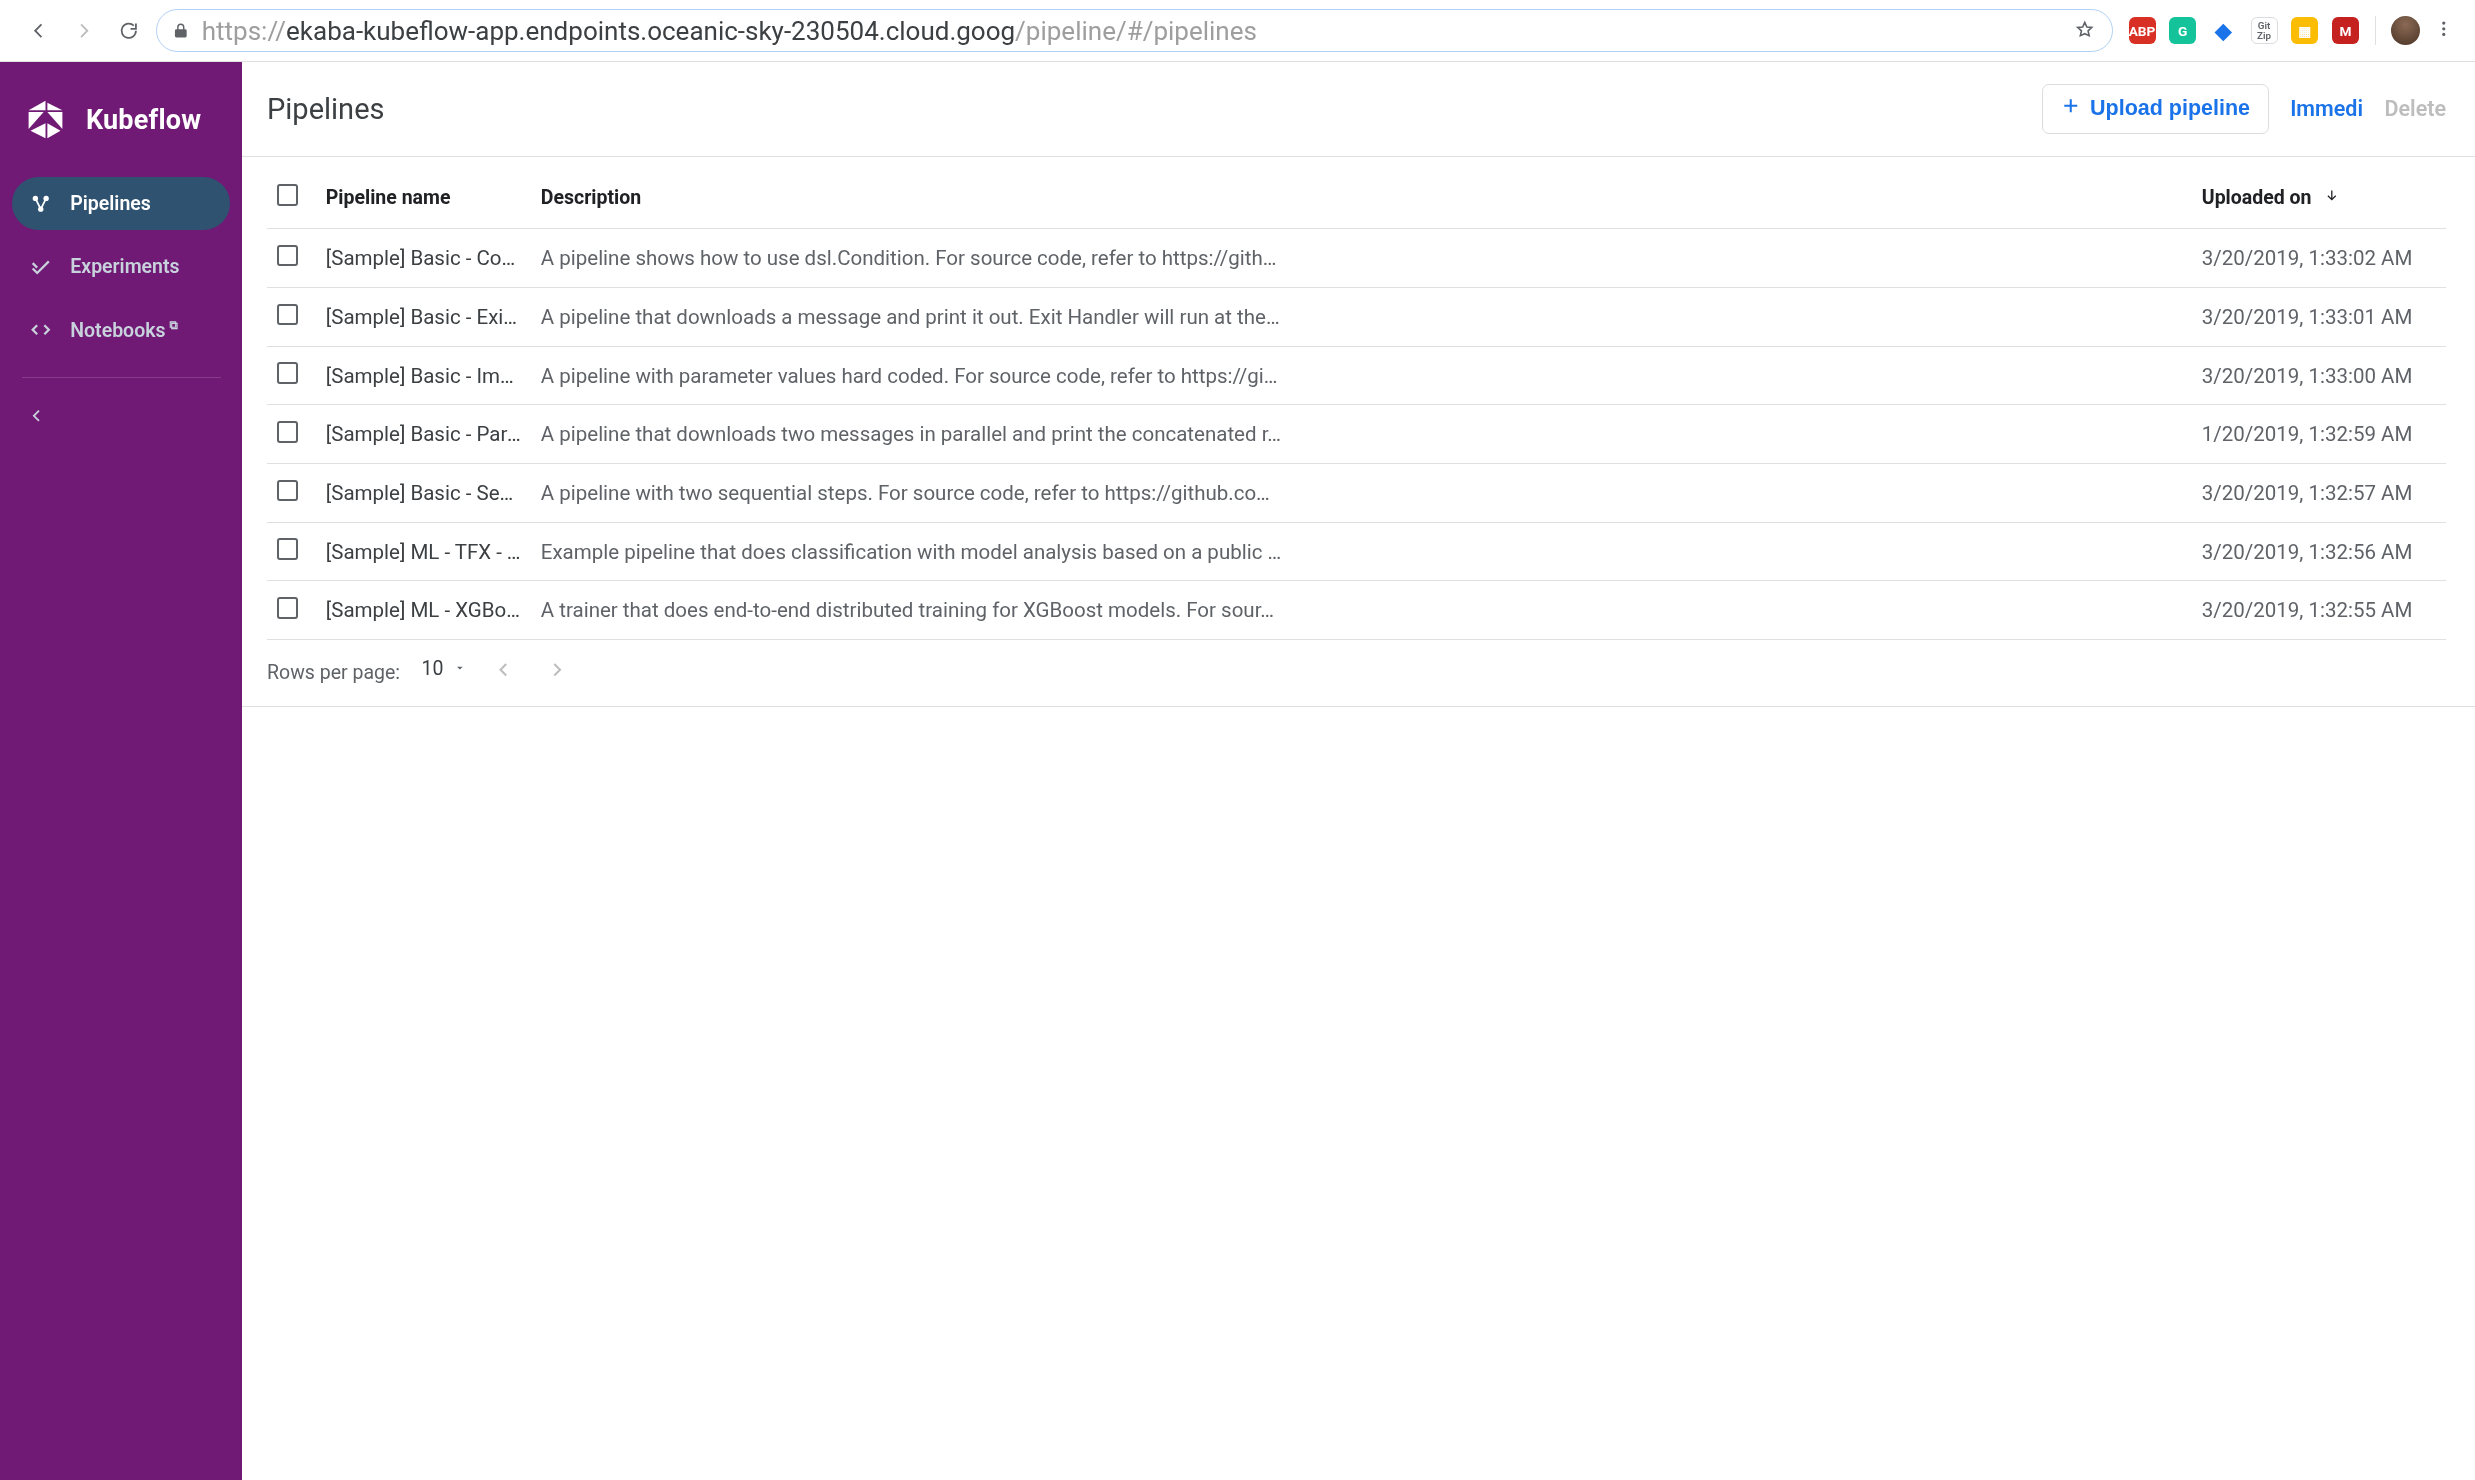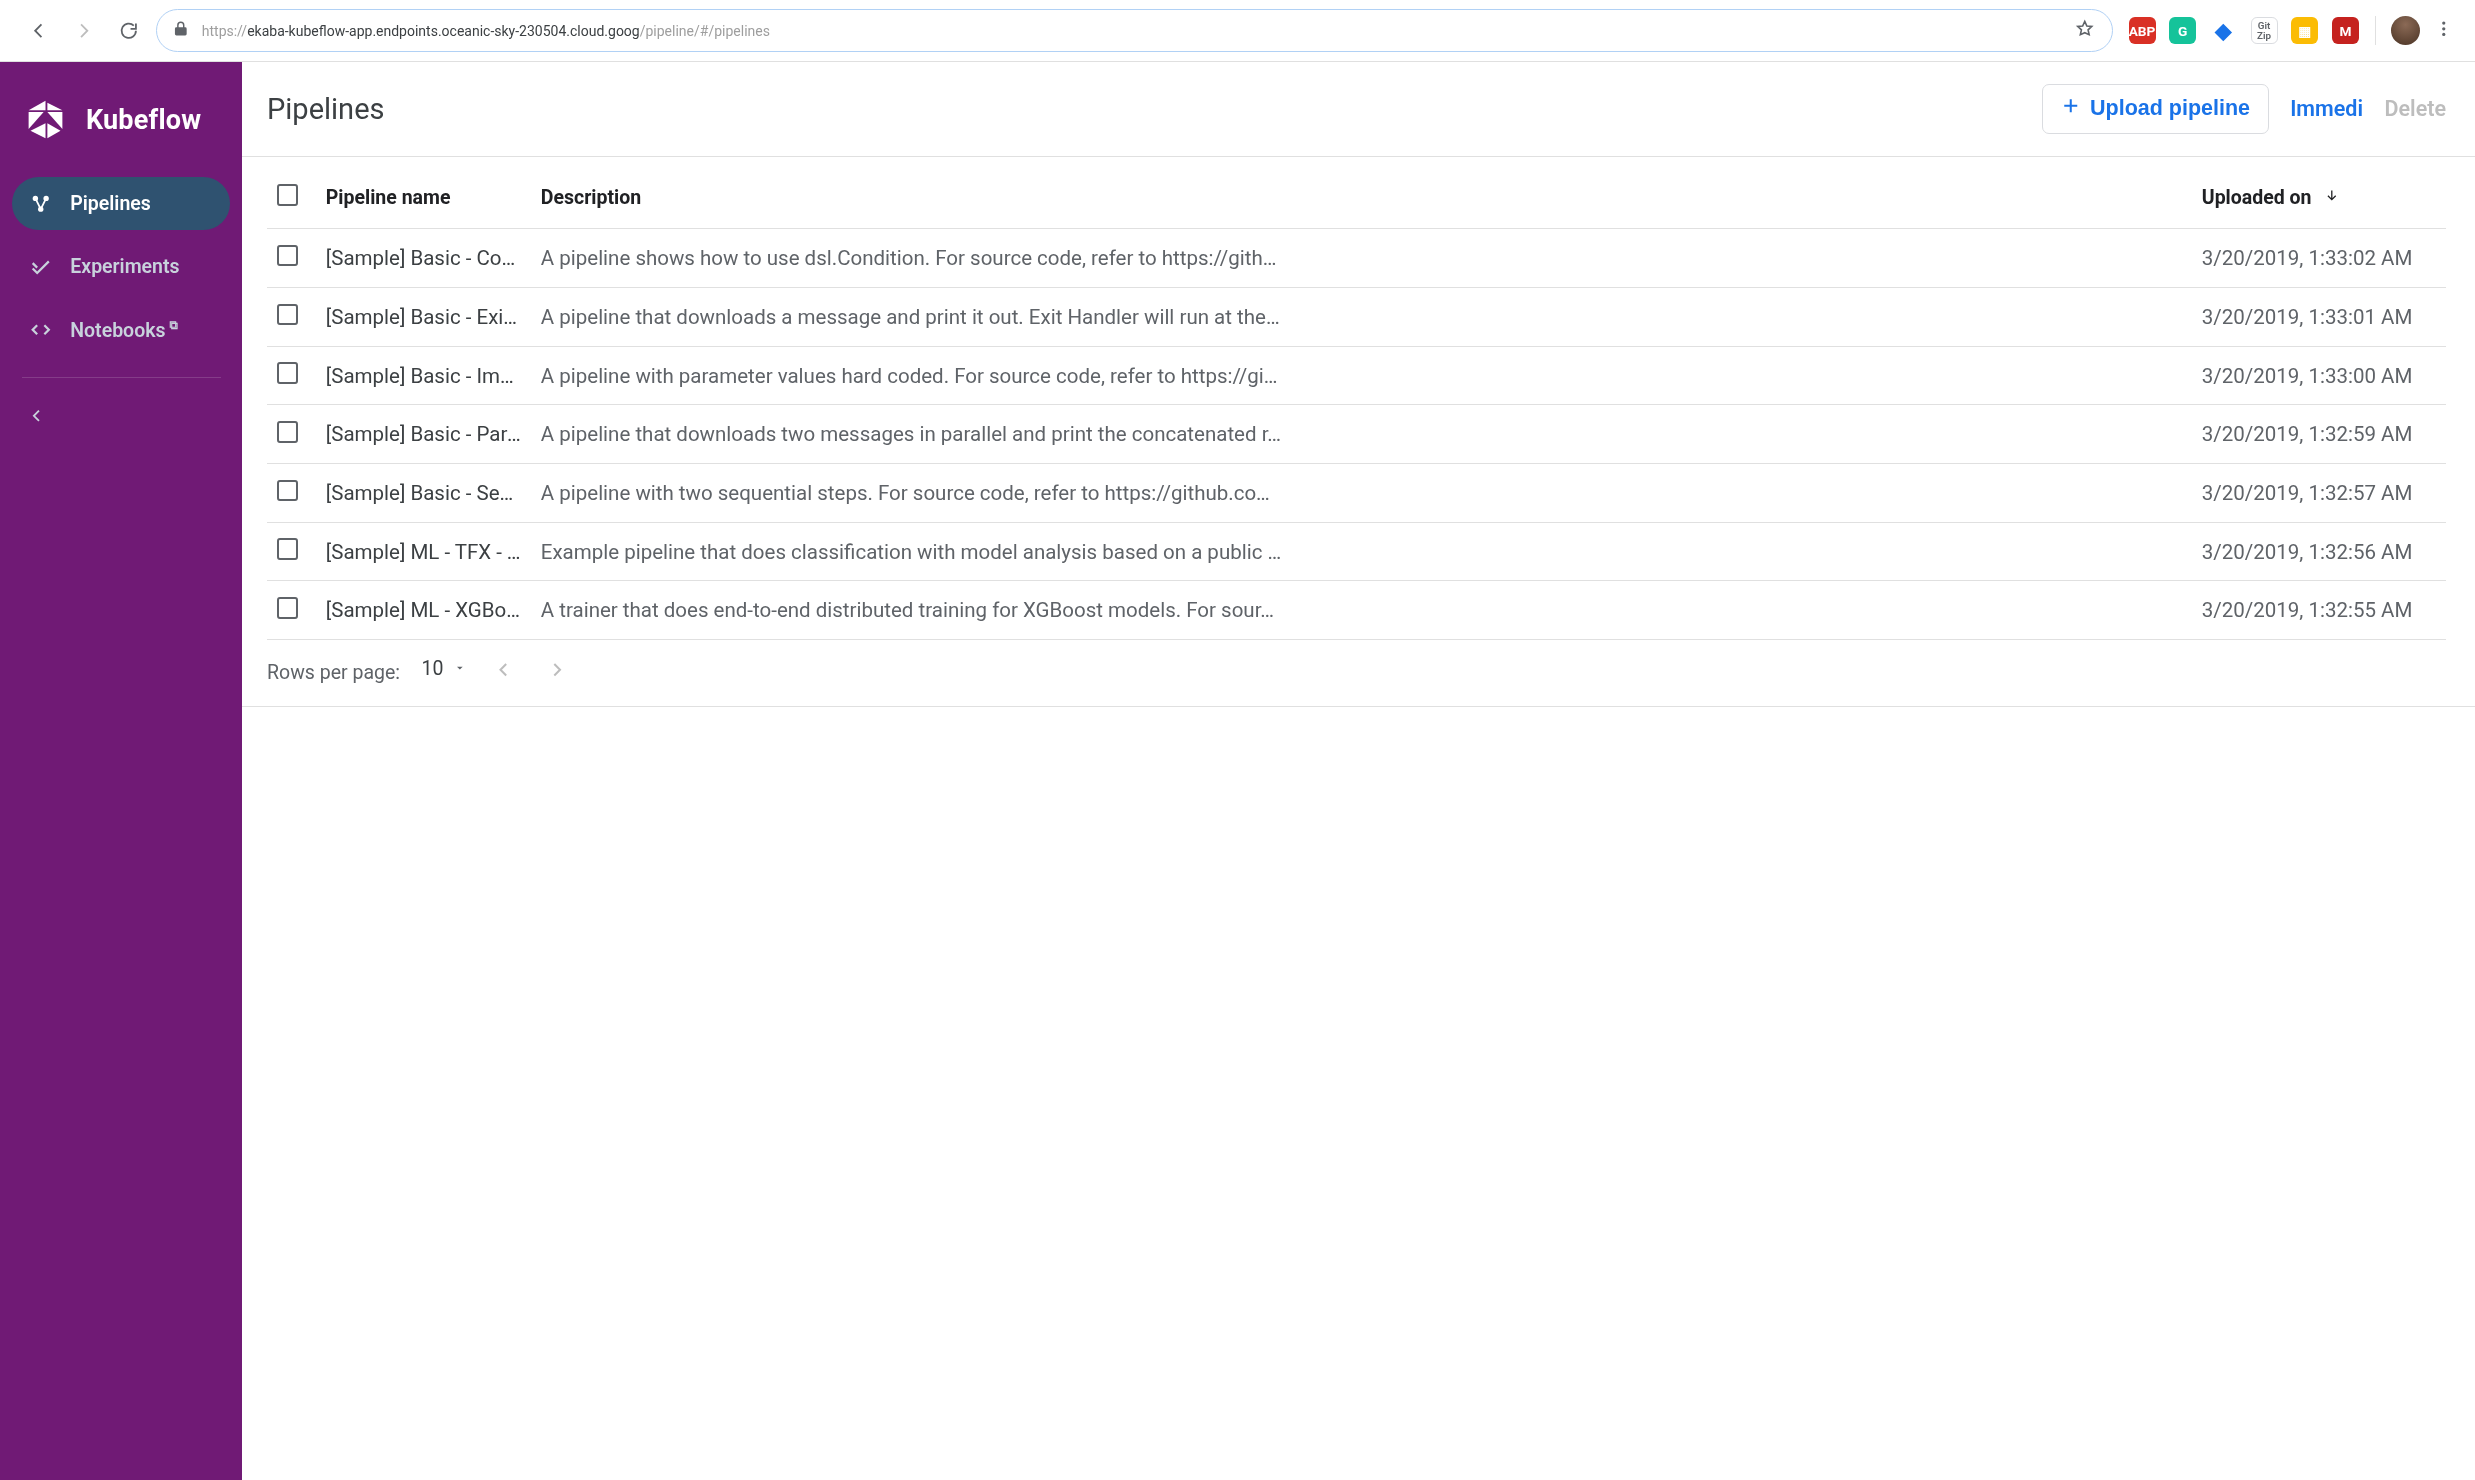--- a/index.html
+++ b/index.html
@@ -26,21 +26,21 @@
   .omnibox {
     flex:1;
     height: 43px;
     border:1px solid #b1d1f5;
     border-radius: 21.5px;
     display:flex;
     align-items:center;
     padding: 0 17.6px 0 15.6px;
     gap:11.7px;
     color:#5f6368;
-    font-size:14px;
+    font-size:26px;
     background:#fff;
     min-width:0;
   }
   .omnibox .url { flex:1; white-space:nowrap; overflow:hidden; text-overflow:ellipsis; }
   .omnibox .url .muted { color:#9e9e9e; }
   .omnibox .url .dark { color:#3c4043; }
   .ext-row { display:flex; align-items:center; gap:13.7px; margin-left:5.9px; }
   .ext-icon { width:27px;height:27px;border-radius:5.9px;display:flex;align-items:center;justify-content:center;font-size:13.7px;font-weight:700;color:#fff; }
   .avatar { width:29px;height:29px;border-radius:50%;background:radial-gradient(circle at 50% 30%, #8b6a56, #4a3324);}
   .vdots { color:#5f6368; padding:0 3.9px; }
@@ -326,21 +326,21 @@
             <tr>
               <td><span class="checkbox"></span></td>
               <td class="name">[Sample] Basic - Immedi…</td>
               <td>A pipeline with parameter values hard coded. For source code, refer to https://gi…</td>
               <td>3/20/2019, 1:33:00 AM</td>
             </tr>
             <tr>
               <td><span class="checkbox"></span></td>
               <td class="name">[Sample] Basic - Parallel …</td>
               <td>A pipeline that downloads two messages in parallel and print the concatenated r…</td>
-              <td>3/20/2019, 1:32:59 AM</td>
+              <td>1/20/2019, 1:32:59 AM</td>
             </tr>
             <tr>
               <td><span class="checkbox"></span></td>
               <td class="name">[Sample] Basic - Sequen…</td>
               <td>A pipeline with two sequential steps. For source code, refer to https://github.co…</td>
               <td>3/20/2019, 1:32:57 AM</td>
             </tr>
             <tr>
               <td><span class="checkbox"></span></td>
               <td class="name">[Sample] ML - TFX - Taxi …</td>

